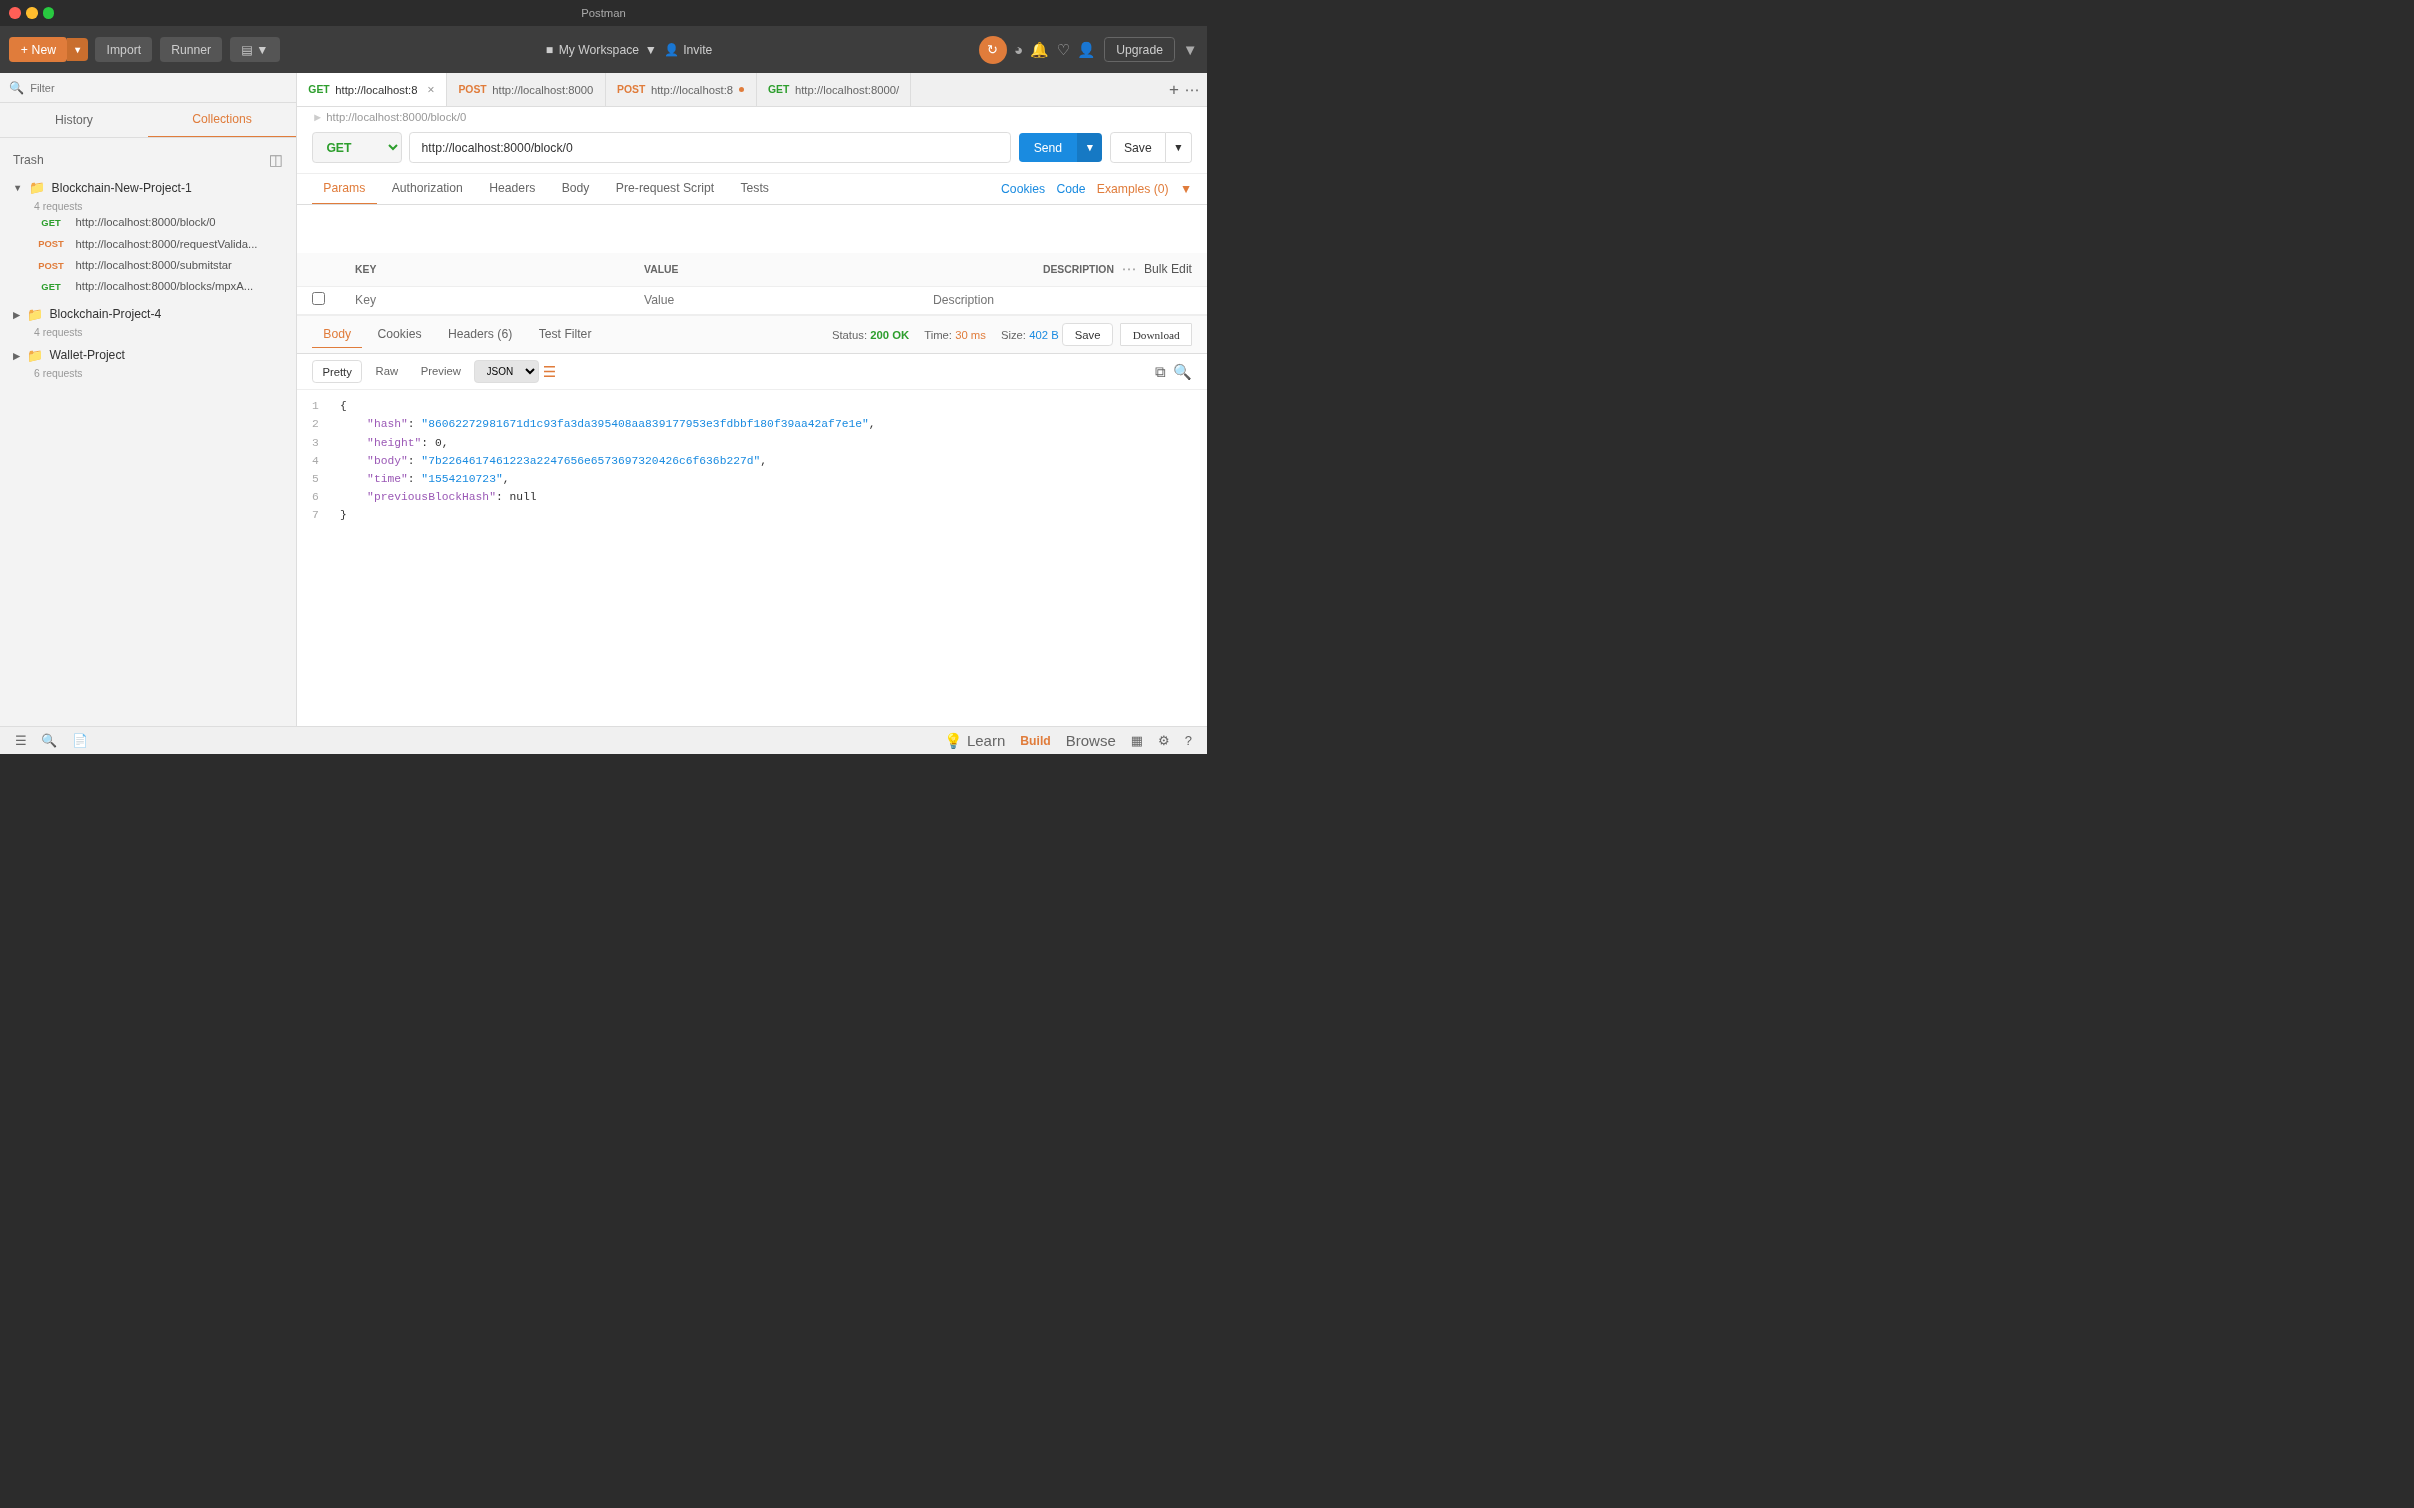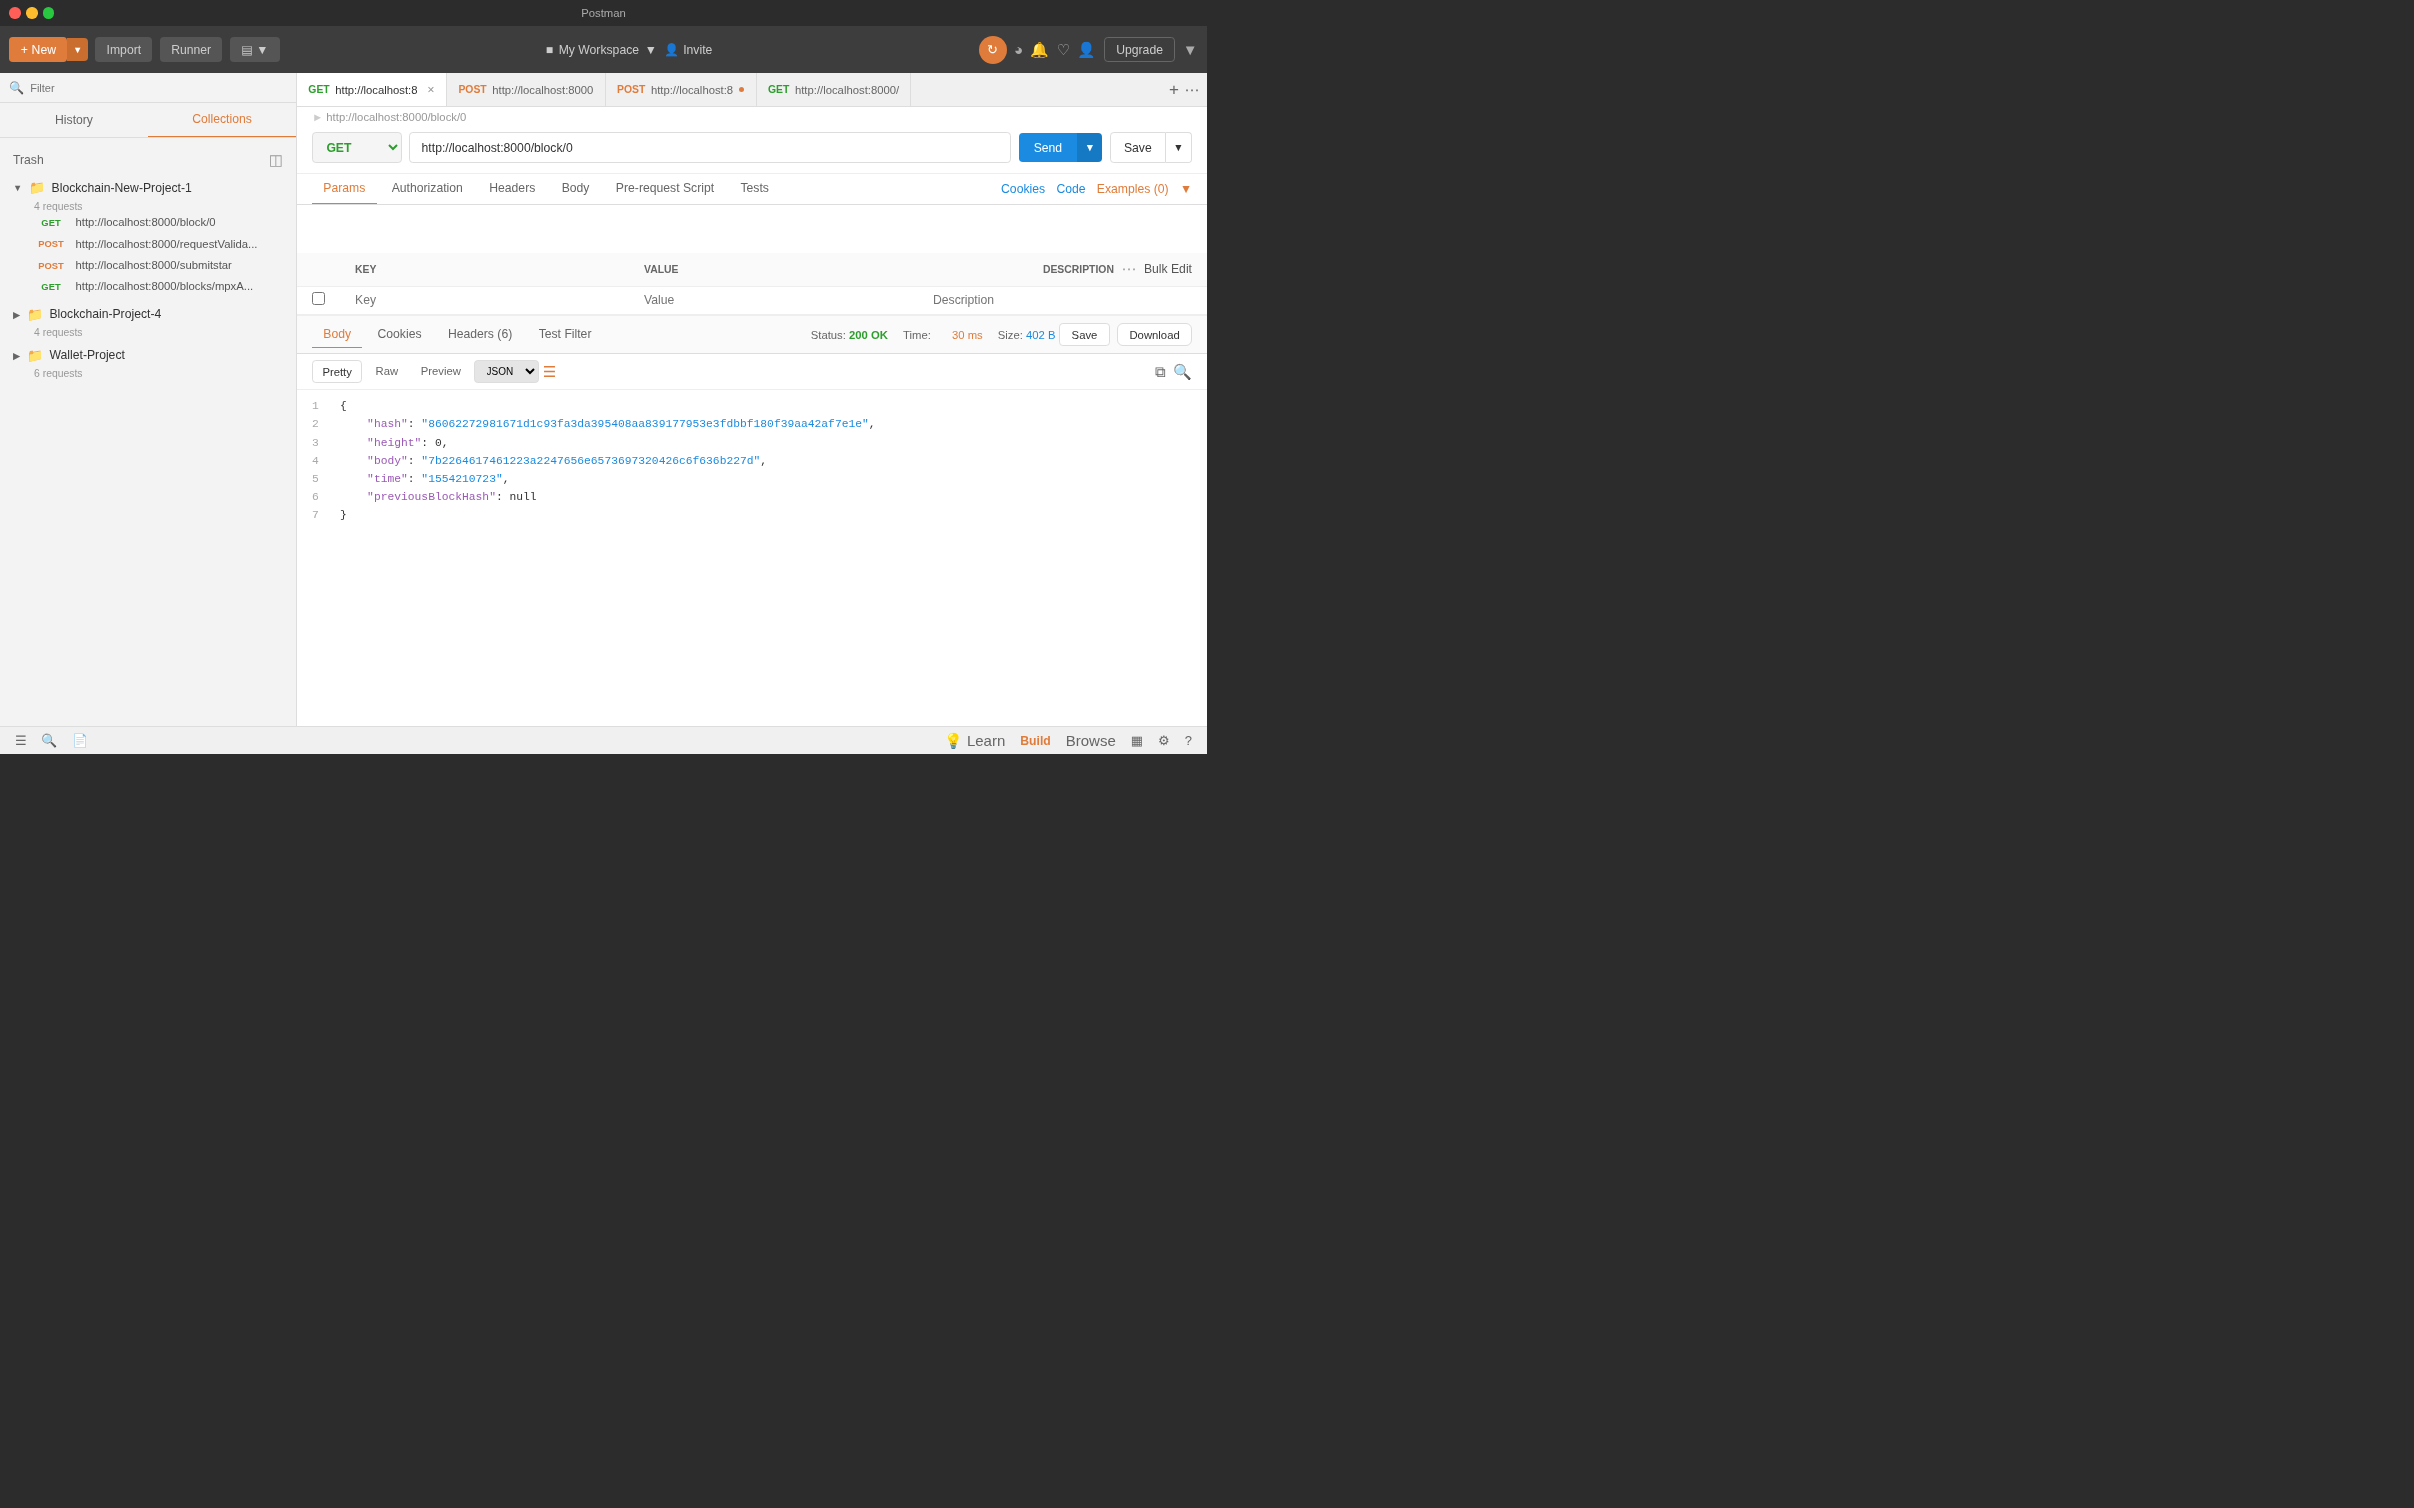--- a/index.html
+++ b/index.html
@@ -357,40 +357,41 @@
       border-top: none;
       border-left: none;
       border-right: none;
     }
     .res-tab.active {
       color: #e07c3b;
       border-bottom: 1.9px solid #e07c3b;
     }
     .res-status { margin-left: auto; display: flex; align-items: center; gap: 15px; font-size: 11.3px; color: #666; }
     .status-ok { color: #2d9e2d; font-weight: 600; }
-    .status-time { color: #e07c3b; margin-left: 18px; }
+    .status-time { color: #e07c3b; }
     .status-size { color: #1a8be0; }
     .res-actions { display: flex; gap: 7.5px; }
     .res-save-btn {
       background: #fff;
       color: #333;
       border: 0.9px solid #ddd;
       border-radius: 3.8px;
       padding: 4.7px 11.3px;
       font-size: 11.3px;
       cursor: pointer;
     }
     .res-download-btn {
       background: #fff;
       color: #333;
       border: 0.9px solid #ddd;
-      border-radius: 6px;
+      border-radius: 1px;
       padding: 4.7px 11.3px;
       font-size: 11.3px;
       cursor: pointer;
+      font-family: Liberation Serif, serif;
     }
 
     
     .response-body {
       display: flex;
       align-items: center;
       padding: 5.6px 15px;
       border-bottom: 0.9px solid #eee;
       gap: 3.8px;
     }

